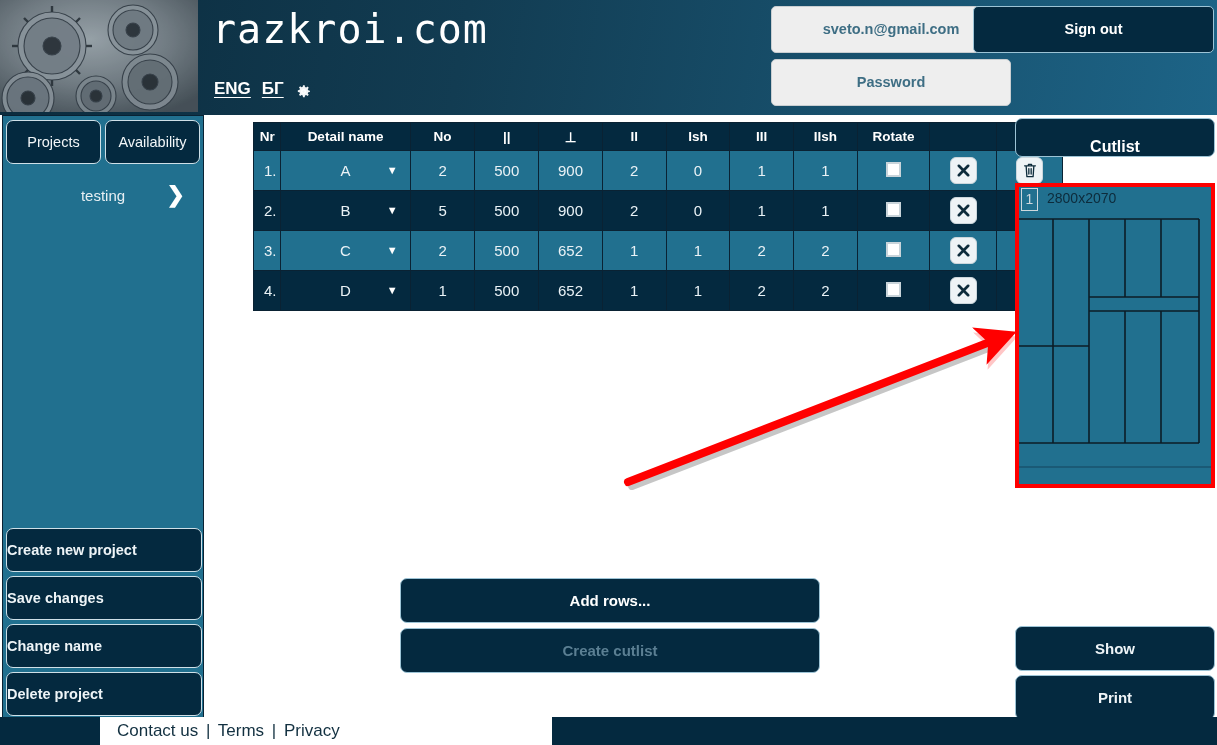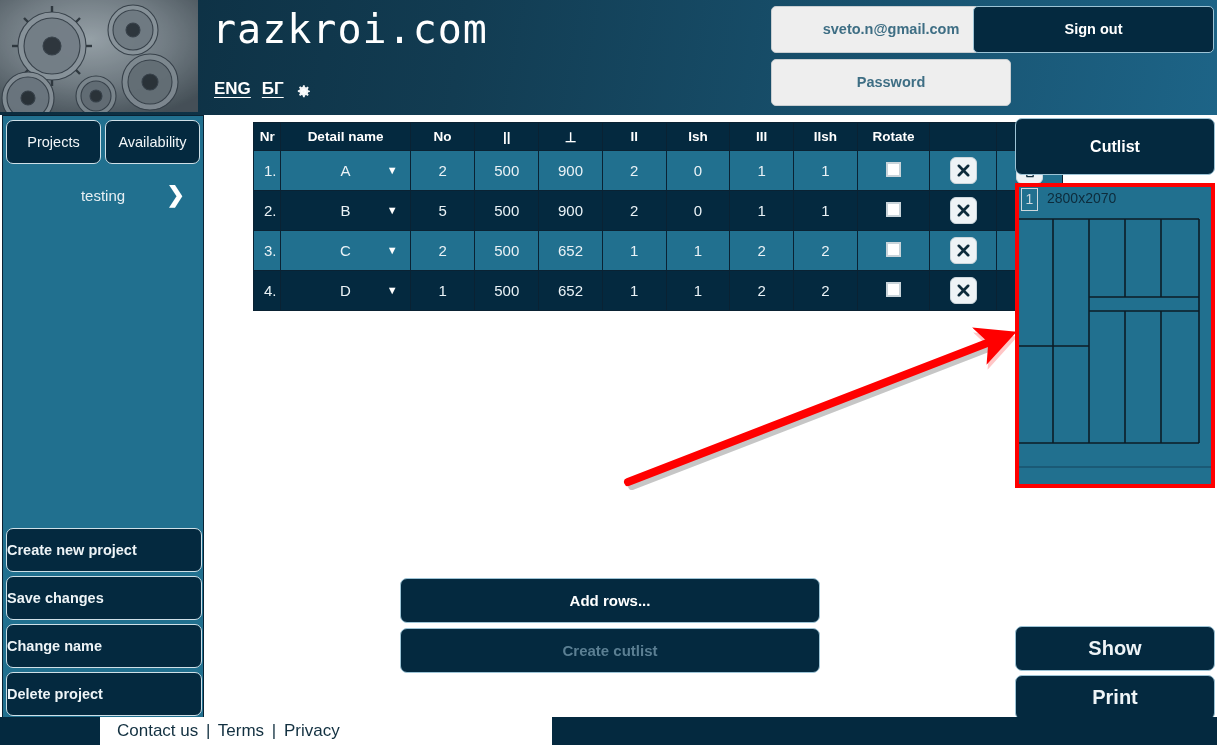--- a/index.html
+++ b/index.html
@@ -107,41 +107,41 @@
     display: block; width: 420px; height: 45px; line-height: 43px; text-align: center;
     background: #04293f; font-size: 15px; font-weight: bold;
     border: 1px solid #9dc4d6; border-radius: 7px; margin-bottom: 5px; cursor: pointer;
   }
   .wide-btn.active { color: #ffffff; }
   .wide-btn.disabled { color: #5b7f93; }
 
   
   .rightpanel { position: absolute; left: 1015px; top: 118px; width: 200px; height: 602px; }
   .cutlist-btn {
-    width: 200px; height: 57px; line-height: 55px; text-align: center;
+    width: 200px; height: 39px; line-height: 55px; text-align: center;
     background: #04293f; color: #ffffff; font-size: 16px; font-weight: bold;
     border: 1px solid #9dc4d6; border-radius: 7px; cursor: pointer;
   }
   .sheet-box {
     position: absolute; left: 0; top: 65px; width: 200px; height: 305px;
     border: 4px solid #ff0000; background: #21708f;
   }
   .sheet-head { position: relative; height: 28px; }
   .sheet-num {
     position: absolute; left: 2px; top: 1px; width: 17px; height: 23px;
     border: 1px solid #cfd8dd; color: #cfd8dd; font-size: 14px;
     text-align: center; line-height: 21px;
   }
   .sheet-dim { position: absolute; left: 28px; top: 3px; color: #0d2b3b; font-size: 14px; }
   .sheet-canvas { position: absolute; left: 0; top: 28px; width: 192px; height: 269px; }
 
   .right-actions { position: absolute; left: 0; bottom: 0; width: 200px; }
   .right-btn {
     display: block; width: 200px; height: 45px; line-height: 43px; text-align: center;
-    background: #04293f; color: #eef4f7; font-size: 20px; font-weight: bold;
+    background: #04293f; color: #eef4f7; font-size: 15px; font-weight: bold;
     border: 1px solid #9dc4d6; border-radius: 7px; margin-top: 4px; cursor: pointer;
   }
 
   
   .footer { position: absolute; left: 0; bottom: 0; width: 1217px; height: 28px; background: #04293f; }
   .footer-white {
     position: absolute; left: 100px; top: 0; width: 452px; height: 28px;
     background: #ffffff; display: flex; align-items: center;
   }
   .footer-links { padding-left: 17px; font-size: 17px; color: #123040; white-space: nowrap; }

